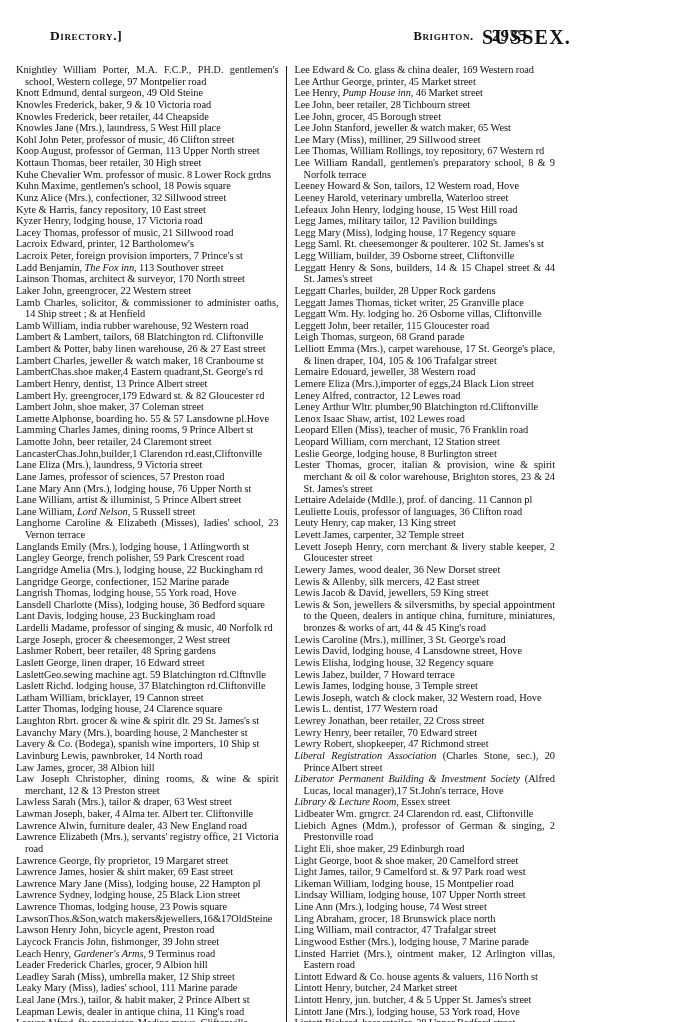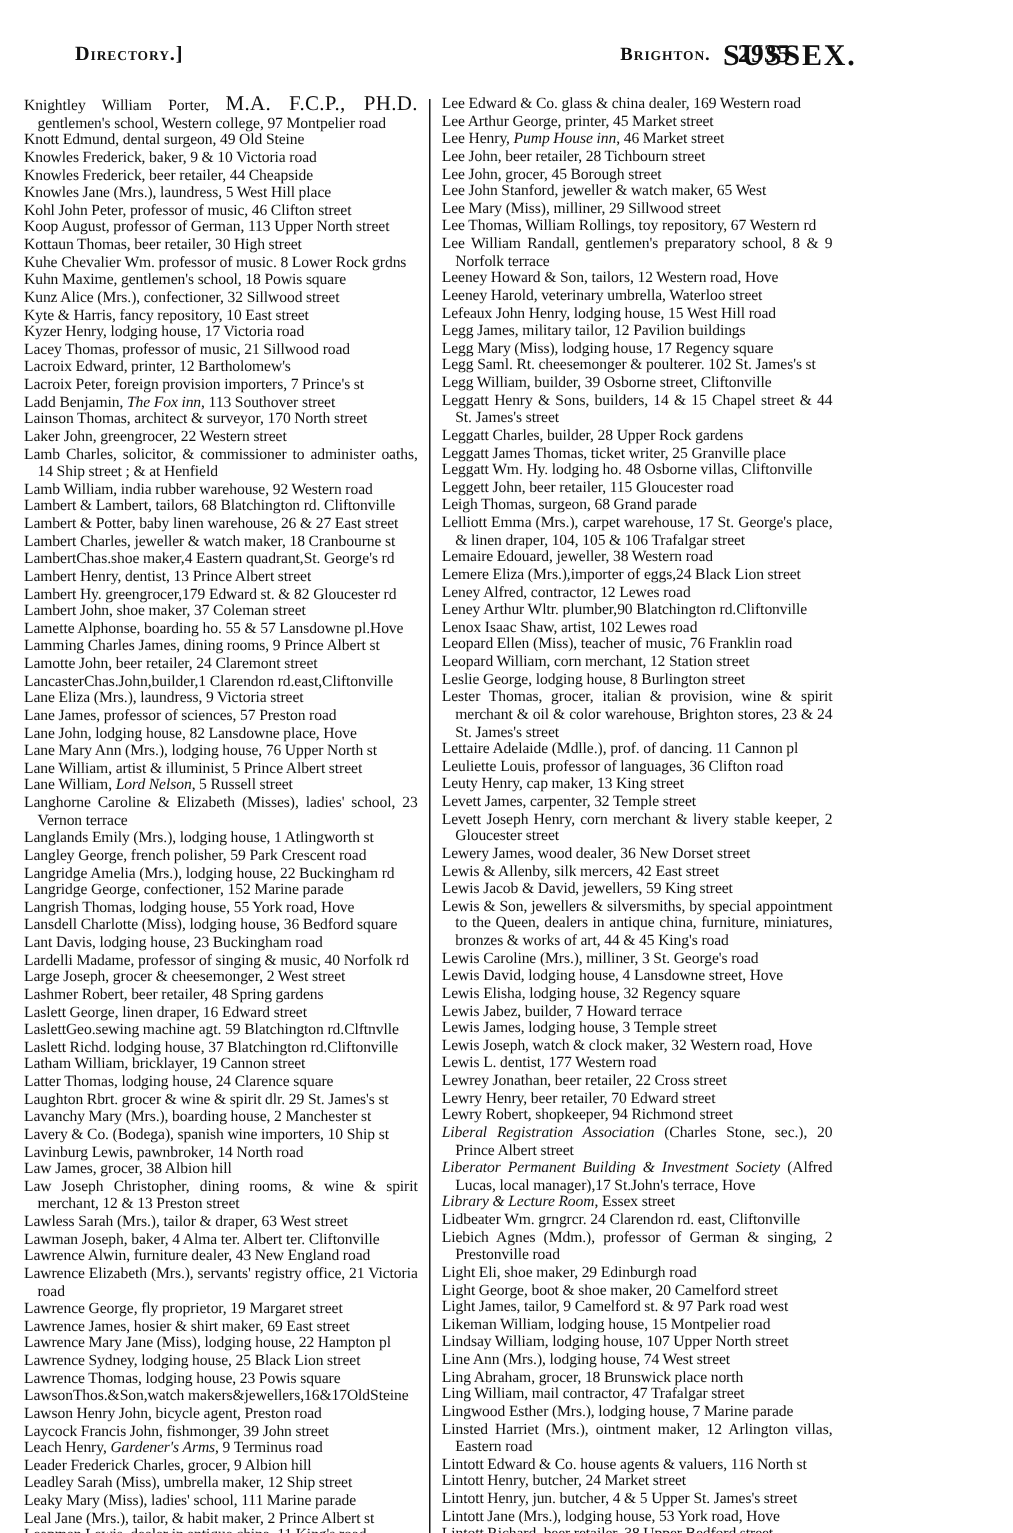--- a/index.html
+++ b/index.html
@@ -96,21 +96,21 @@
     white-space: normal;
     letter-spacing: -0.05px;
     word-spacing: -0.1px;
   }
   .entry.just {
     text-align: justify;
     text-align-last: left;
   }
   em { font-style: italic; }
   .sc {
-    font-size: 14px;
+    font-size: 10px;
     letter-spacing: 0.2px;
     text-transform: uppercase;
     margin-top: 37px;
   }
 </style>
 </head>
 <body>
 
 <div class="page">
 
@@ -152,21 +152,20 @@
         <p class="entry">LambertChas.shoe maker,4 Eastern quadrant,St. George's rd</p>
         <p class="entry">Lambert Henry, dentist, 13 Prince Albert street</p>
         <p class="entry">Lambert Hy. greengrocer,179 Edward st. &amp; 82 Gloucester rd</p>
         <p class="entry">Lambert John, shoe maker, 37 Coleman street</p>
         <p class="entry">Lamette Alphonse, boarding ho. 55 &amp; 57 Lansdowne pl.Hove</p>
         <p class="entry">Lamming Charles James, dining rooms, 9 Prince Albert st</p>
         <p class="entry">Lamotte John, beer retailer, 24 Claremont street</p>
         <p class="entry">LancasterChas.John,builder,1 Clarendon rd.east,Cliftonville</p>
         <p class="entry">Lane Eliza (Mrs.), laundress, 9 Victoria street</p>
         <p class="entry">Lane James, professor of sciences, 57 Preston road</p>
-        <p class="entry">Lane John, lodging house, 82 Lansdowne place, Hove</p>
         <p class="entry">Lane Mary Ann (Mrs.), lodging house, 76 Upper North st</p>
         <p class="entry">Lane William, artist &amp; illuminist, 5 Prince Albert street</p>
         <p class="entry">Lane William, <em>Lord Nelson</em>, 5 Russell street</p>
         <p class="entry just">Langhorne  Caroline  &amp;  Elizabeth  (Misses),  ladies'  school, 23 Vernon terrace</p>
         <p class="entry">Langlands Emily (Mrs.), lodging house, 1 Atlingworth st</p>
         <p class="entry">Langley George, french polisher, 59 Park Crescent road</p>
         <p class="entry">Langridge Amelia (Mrs.), lodging house, 22 Buckingham rd</p>
         <p class="entry">Langridge George, confectioner, 152 Marine parade</p>
         <p class="entry">Langrish Thomas, lodging house, 55 York road, Hove</p>
         <p class="entry">Lansdell Charlotte (Miss), lodging house, 36 Bedford square</p>
@@ -220,21 +219,21 @@
         <p class="entry">Leeney Howard &amp; Son, tailors, 12 Western road, Hove</p>
         <p class="entry">Leeney Harold, veterinary umbrella, Waterloo street</p>
         <p class="entry">Lefeaux John Henry, lodging house, 15 West Hill road</p>
         <p class="entry">Legg James, military tailor, 12 Pavilion buildings</p>
         <p class="entry">Legg Mary (Miss), lodging house, 17 Regency square</p>
         <p class="entry">Legg Saml. Rt. cheesemonger &amp; poulterer. 102 St. James's st</p>
         <p class="entry">Legg William, builder, 39 Osborne street, Cliftonville</p>
         <p class="entry just">Leggatt Henry &amp; Sons, builders, 14 &amp; 15 Chapel street &amp; 44 St. James's street</p>
         <p class="entry">Leggatt Charles, builder, 28 Upper Rock gardens</p>
         <p class="entry">Leggatt James Thomas, ticket writer, 25 Granville place</p>
-        <p class="entry">Leggatt Wm. Hy. lodging ho. 48 Osborne villas, Cliftonville</p>
+        <p class="entry">Leggatt Wm. Hy. lodging ho. 26 Osborne villas, Cliftonville</p>
         <p class="entry">Leggett John, beer retailer, 115 Gloucester road</p>
         <p class="entry">Leigh Thomas, surgeon, 68 Grand parade</p>
         <p class="entry just">Lelliott Emma (Mrs.), carpet warehouse, 17 St. George's place, &amp; linen draper, 104, 105 &amp; 106 Trafalgar street</p>
         <p class="entry">Lemaire Edouard, jeweller, 38 Western road</p>
         <p class="entry">Lemere Eliza (Mrs.),importer of eggs,24 Black Lion street</p>
         <p class="entry">Leney Alfred, contractor, 12 Lewes road</p>
         <p class="entry">Leney Arthur Wltr. plumber,90 Blatchington rd.Cliftonville</p>
         <p class="entry">Lenox Isaac Shaw, artist, 102 Lewes road</p>
         <p class="entry">Leopard Ellen (Miss), teacher of music, 76 Franklin road</p>
         <p class="entry">Leopard William, corn merchant, 12 Station street</p>
@@ -251,21 +250,21 @@
         <p class="entry just">Lewis &amp; Son, jewellers &amp; silversmiths, by special appointment  to  the  Queen,  dealers  in  antique  china,  furniture, miniatures, bronzes &amp; works of art, 44 &amp; 45 King's road</p>
         <p class="entry">Lewis Caroline (Mrs.), milliner, 3 St. George's road</p>
         <p class="entry">Lewis David, lodging house, 4 Lansdowne street, Hove</p>
         <p class="entry">Lewis Elisha, lodging house, 32 Regency square</p>
         <p class="entry">Lewis Jabez, builder, 7 Howard terrace</p>
         <p class="entry">Lewis James, lodging house, 3 Temple street</p>
         <p class="entry">Lewis Joseph, watch &amp; clock maker, 32 Western road, Hove</p>
         <p class="entry">Lewis L. dentist, 177 Western road</p>
         <p class="entry">Lewrey Jonathan, beer retailer, 22 Cross street</p>
         <p class="entry">Lewry Henry, beer retailer, 70 Edward street</p>
-        <p class="entry">Lewry Robert, shopkeeper, 94 Richmond street</p>
+        <p class="entry">Lewry Robert, shopkeeper, 47 Richmond street</p>
         <p class="entry just"><em>Liberal Registration Association</em> (Charles Stone, sec.), 20 Prince Albert street</p>
         <p class="entry just"><em>Liberator  Permanent  Building  &amp;  Investment  Society</em> (Alfred Lucas, local manager),17 St.John's terrace, Hove</p>
         <p class="entry"><em>Library &amp; Lecture Room</em>, Essex street</p>
         <p class="entry">Lidbeater Wm. grngrcr. 24 Clarendon rd. east, Cliftonville</p>
         <p class="entry just">Liebich Agnes (Mdm.), professor of German &amp; singing, 2 Prestonville road</p>
         <p class="entry">Light Eli, shoe maker, 29 Edinburgh road</p>
         <p class="entry">Light George, boot &amp; shoe maker, 20 Camelford street</p>
         <p class="entry">Light James, tailor, 9 Camelford st. &amp; 97 Park road west</p>
         <p class="entry">Likeman William, lodging house, 15 Montpelier road</p>
         <p class="entry">Lindsay William, lodging house, 107 Upper North street</p>

